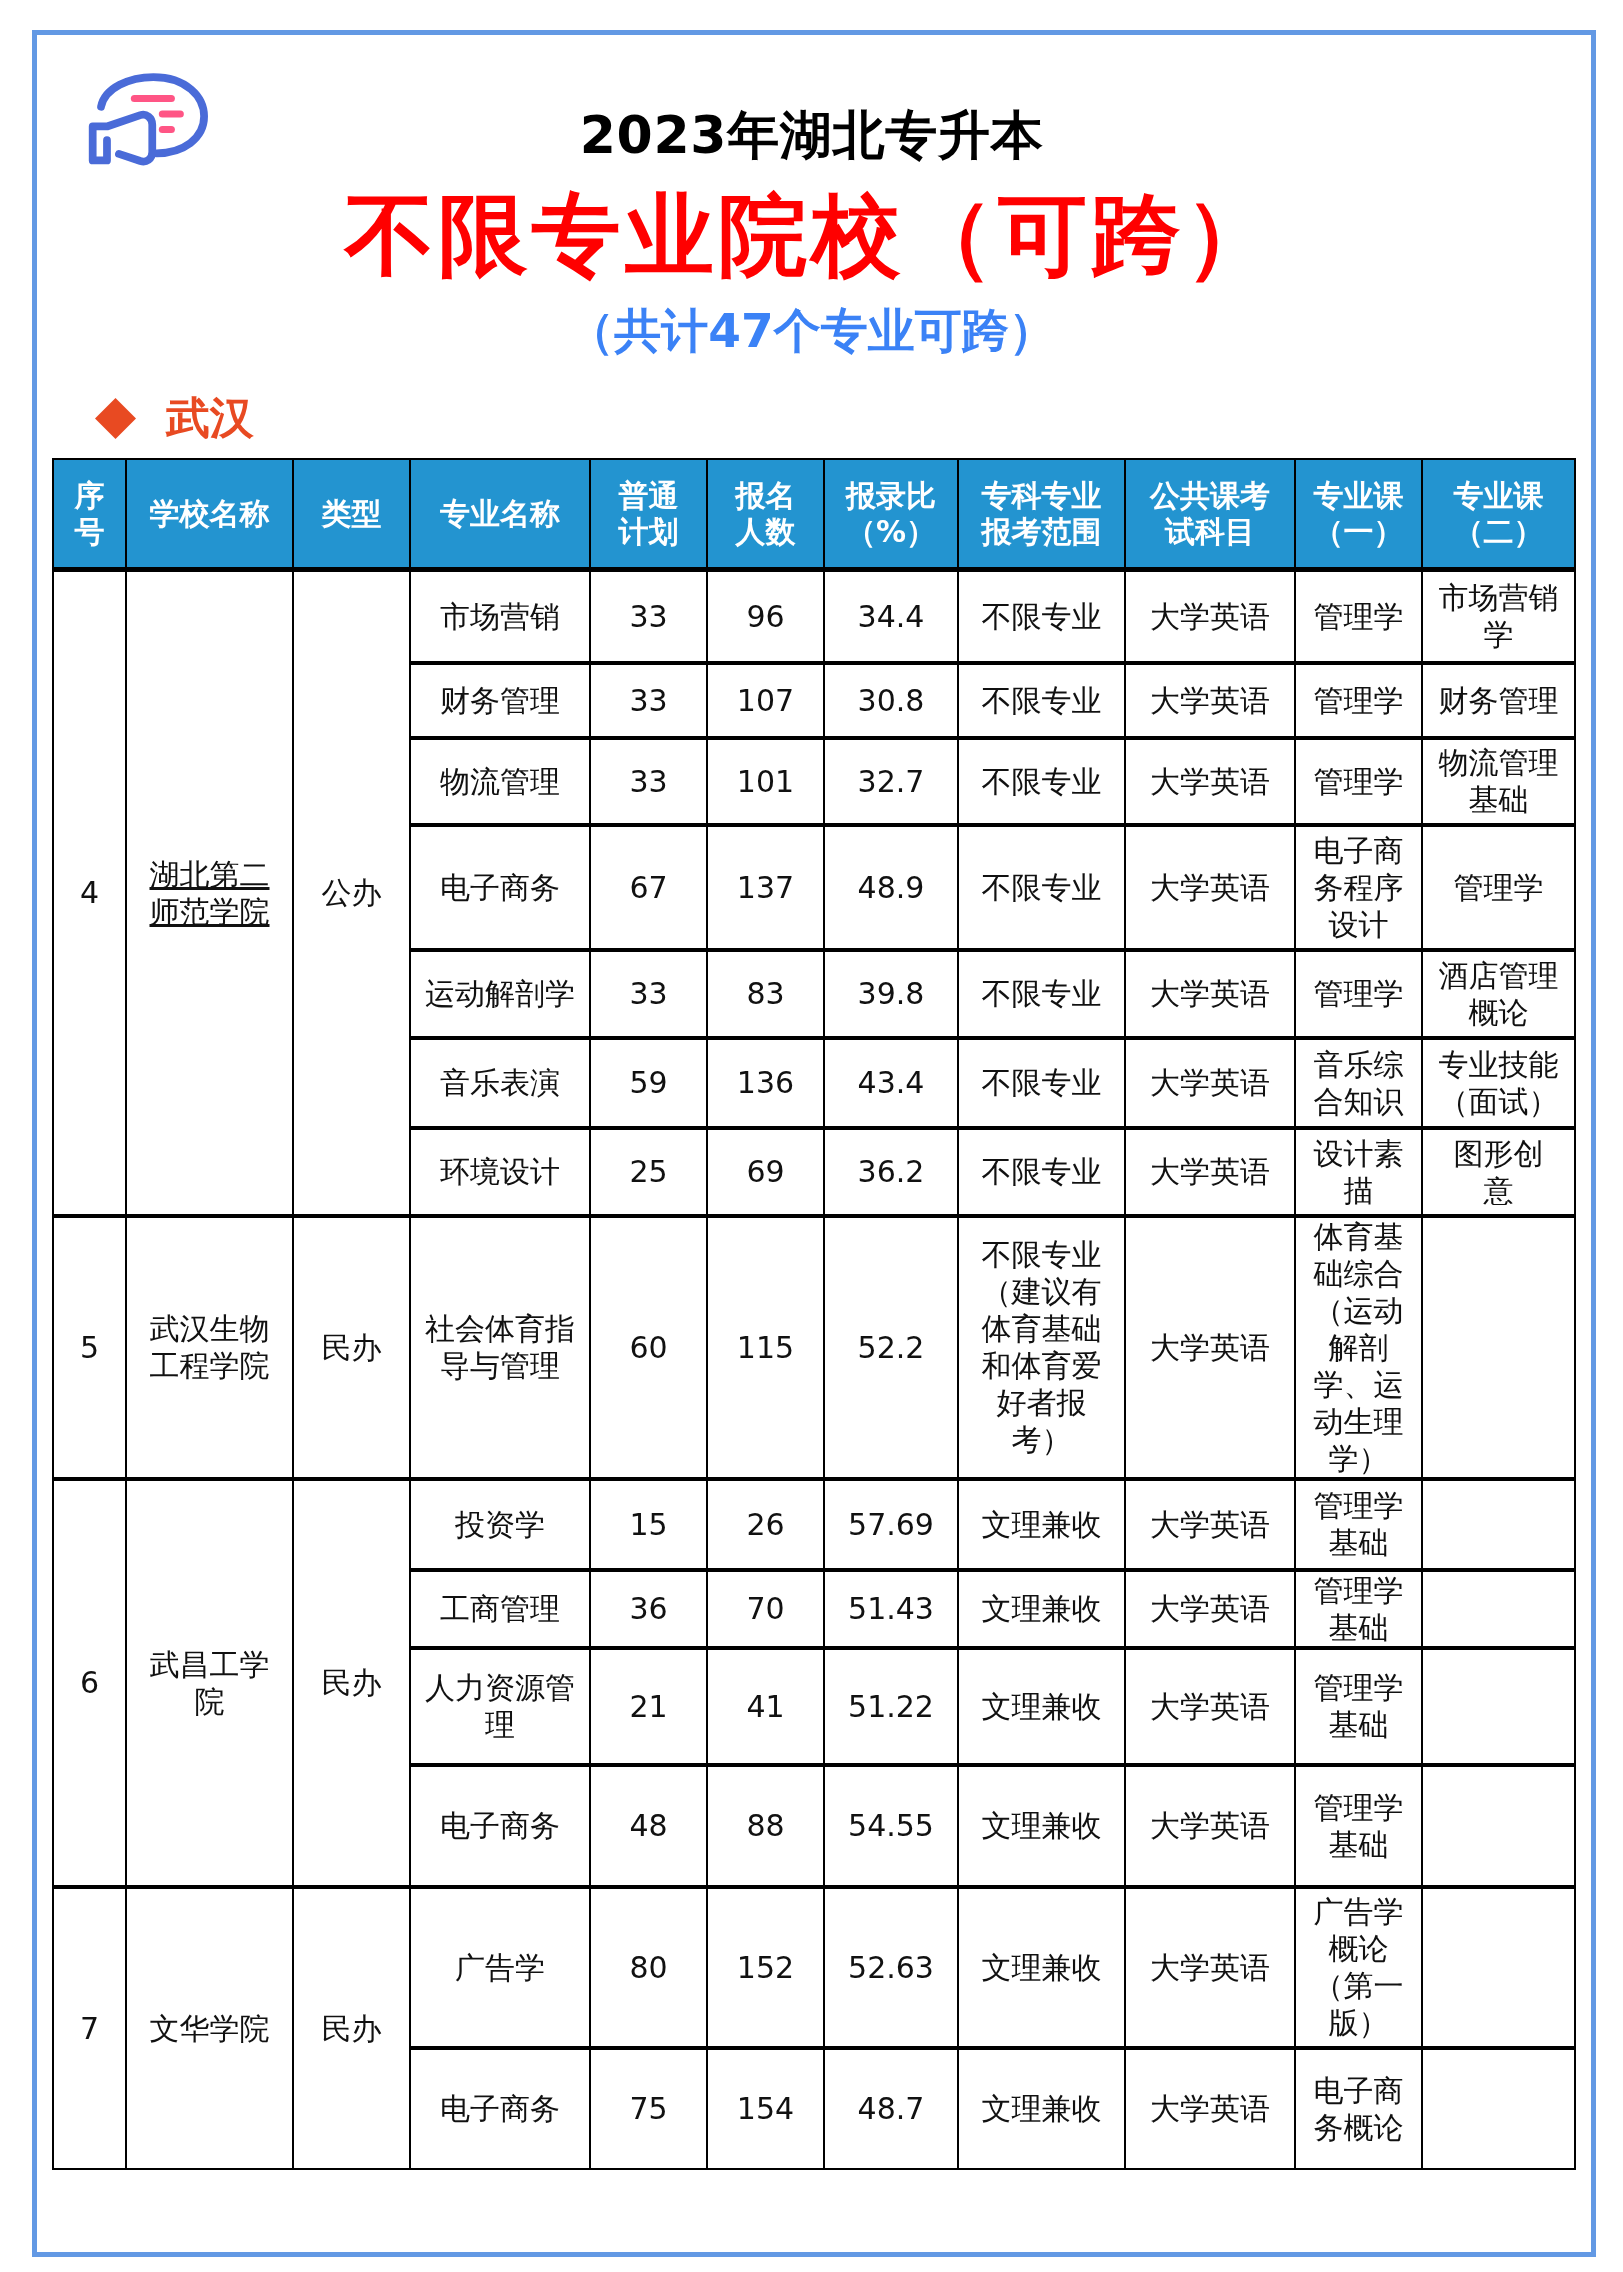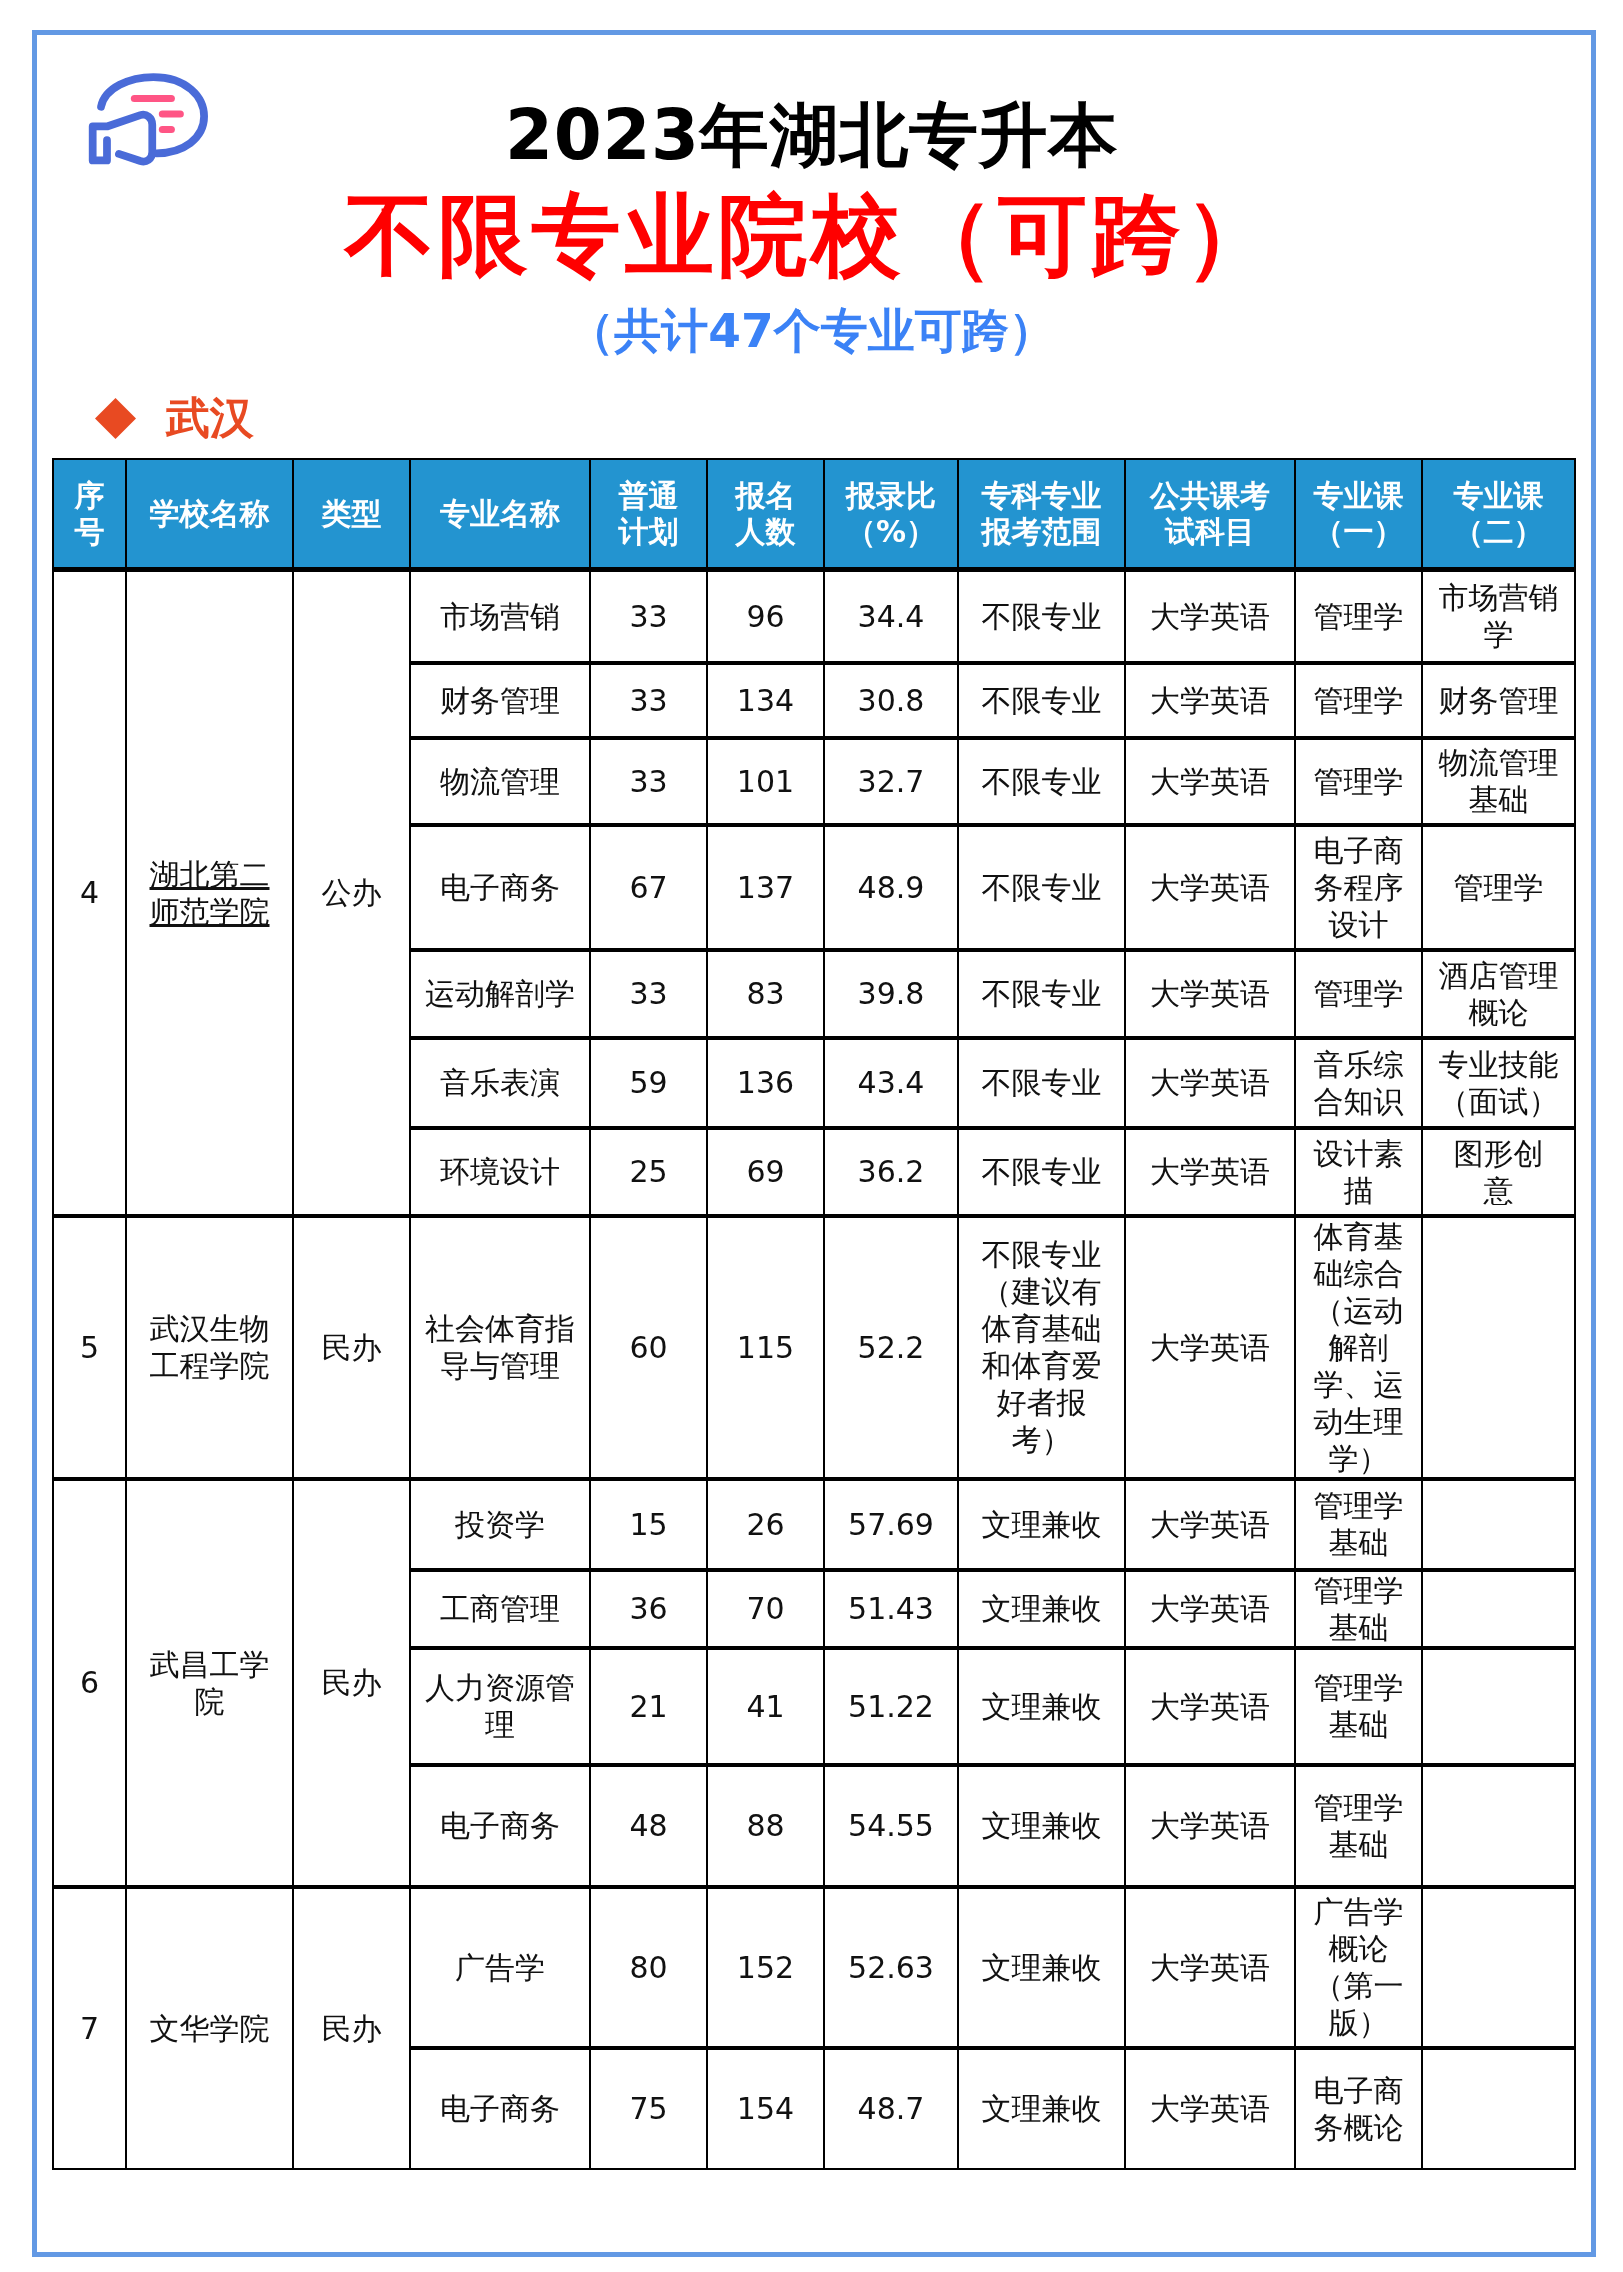--- a/index.html
+++ b/index.html
@@ -2,21 +2,21 @@
 <html style="font-size:11.5px"><head>
 <meta charset="utf-8">
 <style>
   html, body { margin: 0; padding: 0; background: #ffffff; }
   body { width: 1623px; height: 2273px; position: relative; overflow: hidden;
          font-family: "DejaVu Sans", "Liberation Sans", sans-serif; }
   .frame { position: absolute; left: 32px; top: 30px; width: 1554px; height: 2217px;
            border: 5.7px solid #6399e4; box-sizing: content-box; }
   .logo { position: absolute; left: 76px; top: 66px; width: 143px; height: 115px; }
   .title1 { position: absolute; left: 0; width: 1623px; top: 92px; text-align: center;
-            font-size: 69px; font-weight: bold; color: #000; line-height: 86px; letter-spacing: 0.7px; }
+            font-size: 52px; font-weight: bold; color: #000; line-height: 86px; letter-spacing: 0.7px; }
   .title2 { position: absolute; left: 0; width: 1623px; top: 185px; text-align: center;
             font-size: 89px; font-weight: bold; color: #ff0000; line-height: 100px; letter-spacing: 4.3px; }
   .title3 { position: absolute; left: 0; width: 1623px; top: 295px; text-align: center;
             font-size: 47px; font-weight: bold; color: #3b82f6; line-height: 72px; }
   .loc { position: absolute; left: 95px; top: 390px; height: 57px; display: flex; align-items: center; }
   .loc .diamond { width: 29px; height: 29px; background: #e84a22; transform: rotate(45deg); margin-left: 5.7px; margin-right: 36px; }
   .loc .loc-text { font-size: 44px; font-weight: bold; color: #e84a22; }
 
   table.grid { position: absolute; left: 52px; top: 458px; width: 1522px;
                border-collapse: collapse; table-layout: fixed; }
@@ -89,21 +89,21 @@
         <td class="major-cell">96</td>
         <td class="major-cell">34.4</td>
         <td class="major-cell" style="padding: 0px 8.6px;">不限专业</td>
         <td class="major-cell">大学英语</td>
         <td class="major-cell" style="padding: 0px 8.6px;">管理学</td>
         <td class="major-cell" style="padding: 0px 8.6px;">市场营销学</td>
       </tr>
       <tr class="sep" style="height: 75px;">
         <td class="major-cell" style="padding: 0px 8.6px;">财务管理</td>
         <td class="major-cell">33</td>
-        <td class="major-cell">134</td>
+        <td class="major-cell">107</td>
         <td class="major-cell">30.8</td>
         <td class="major-cell" style="padding: 0px 8.6px;">不限专业</td>
         <td class="major-cell">大学英语</td>
         <td class="major-cell" style="padding: 0px 8.6px;">管理学</td>
         <td class="major-cell" style="padding: 0px 8.6px;">财务管理</td>
       </tr>
       <tr class="sep" style="height: 87px;">
         <td class="major-cell" style="padding: 0px 8.6px;">物流管理</td>
         <td class="major-cell">33</td>
         <td class="major-cell">101</td>

